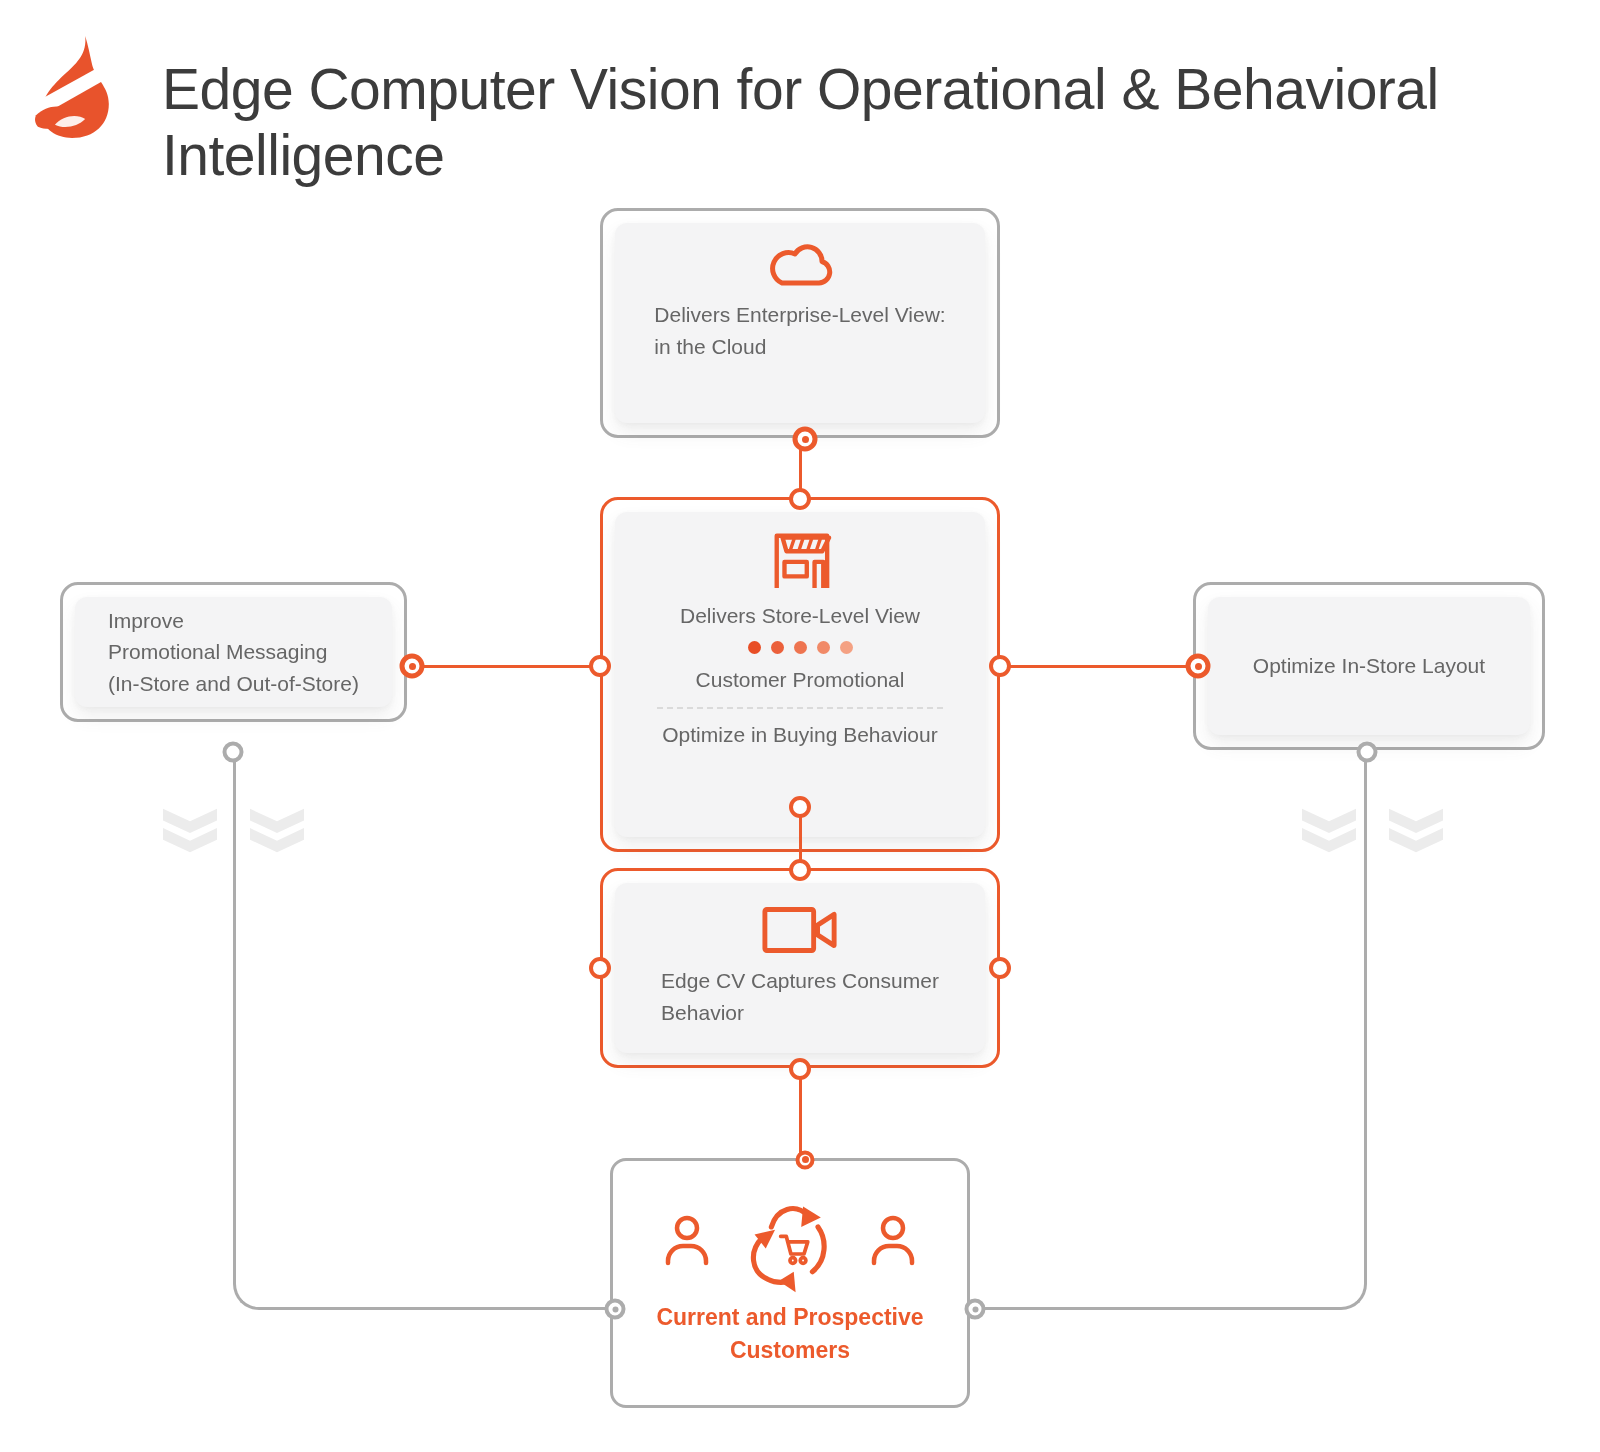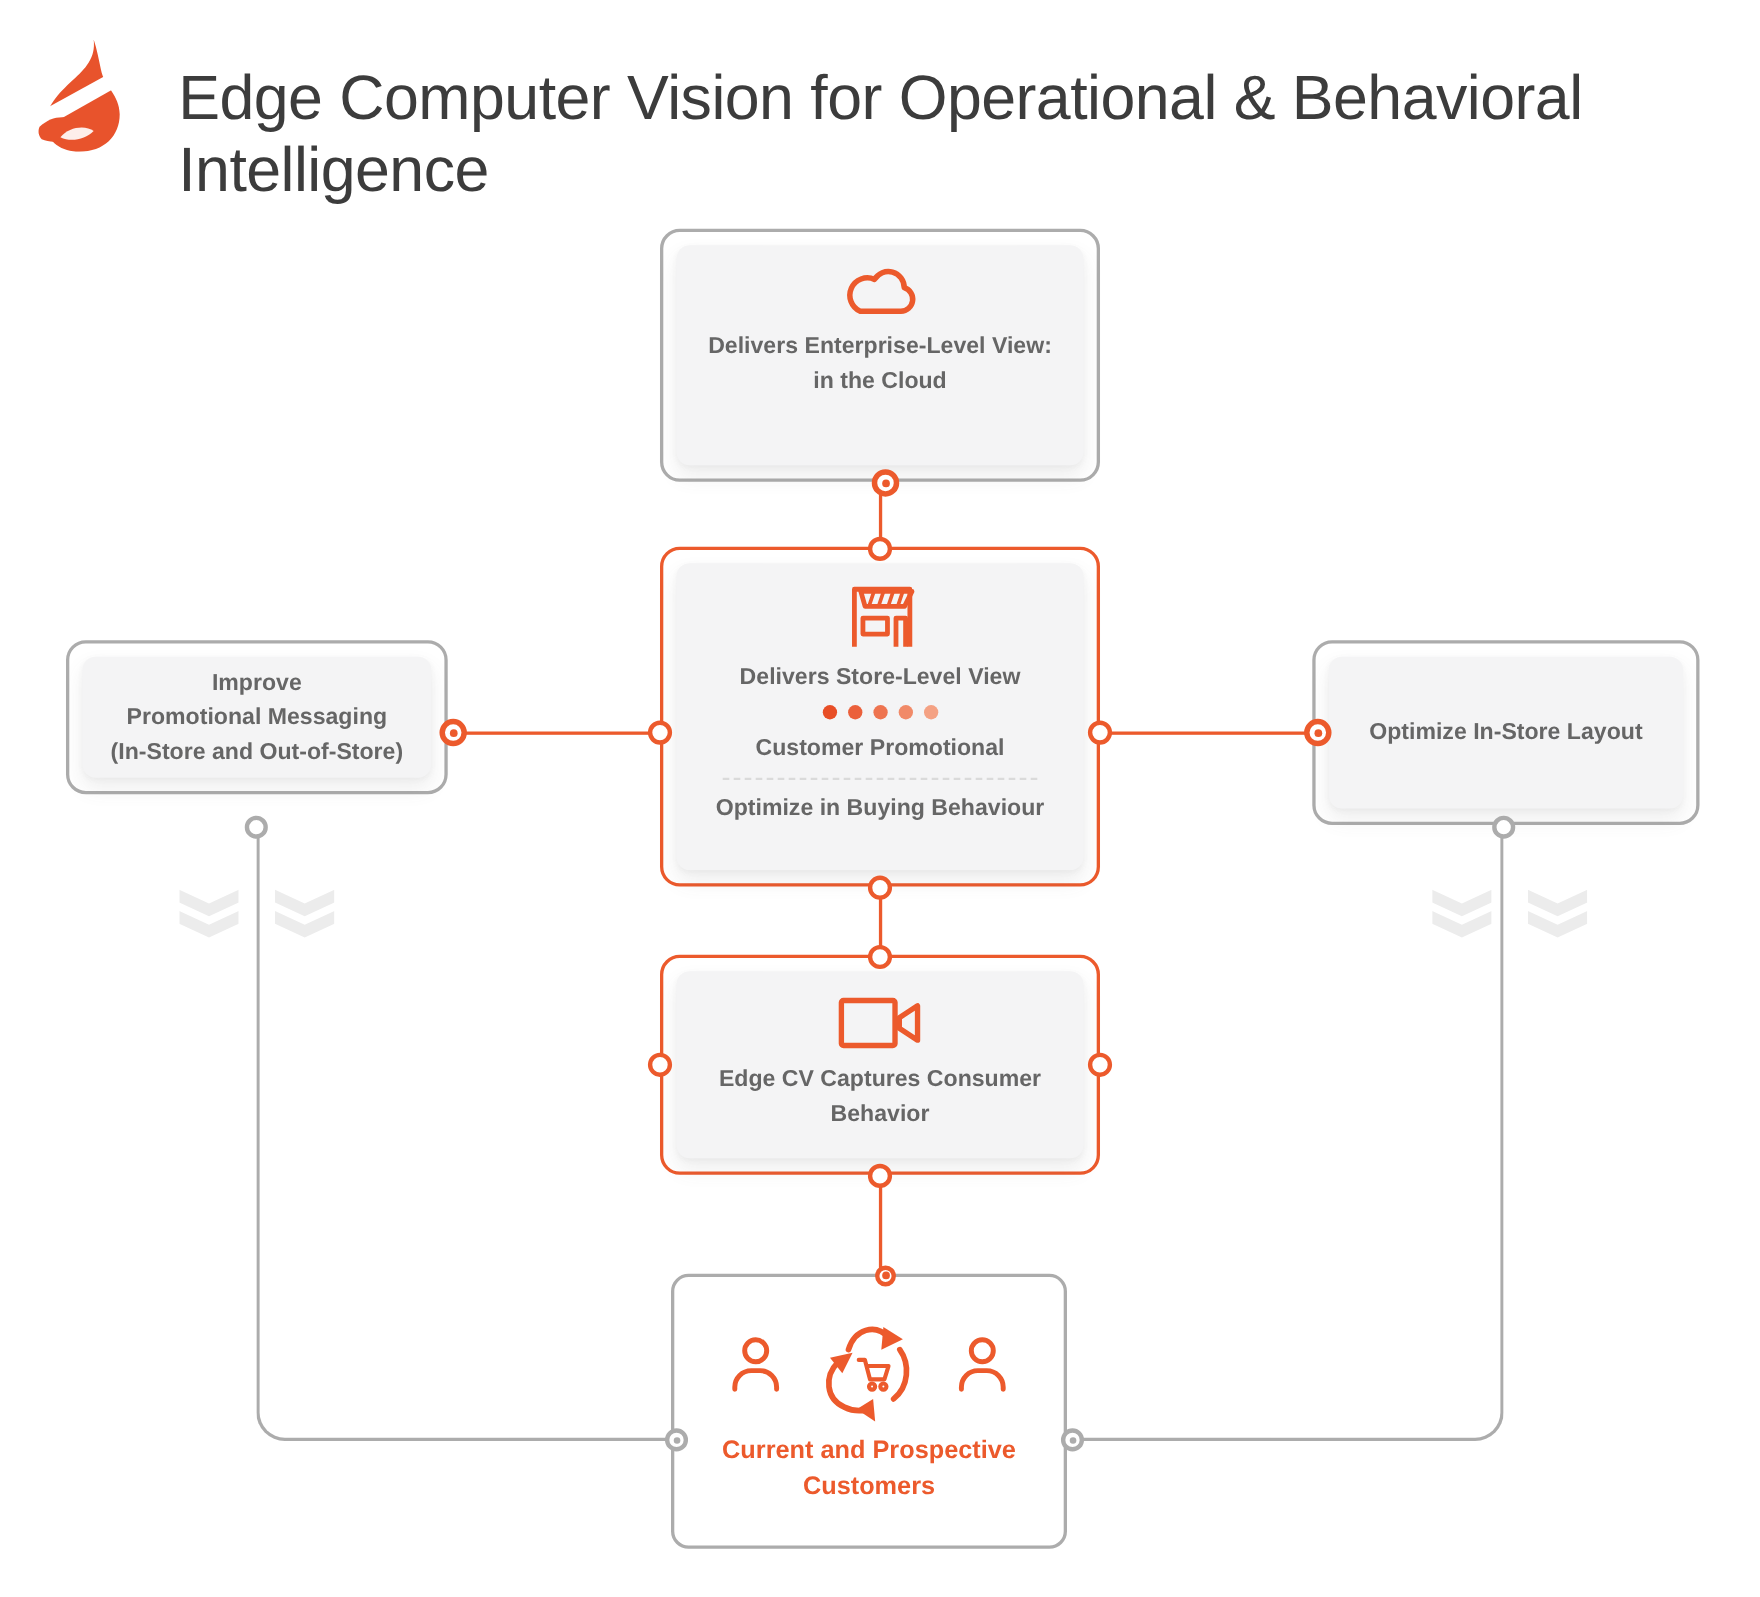--- a/index.html
+++ b/index.html
@@ -21,21 +21,21 @@
     font-size:57px;font-weight:400;color:var(--titlegray);letter-spacing:-0.5px;margin-left:40px;}
 
   
   .box{position:absolute;background:#fff;border-radius:18px;}
   .gray-box{border:3px solid var(--gray);}
   .orange-box{border:3px solid var(--orange);}
   .panel{position:absolute;inset:12px;background:var(--panel);border-radius:12px;
     display:flex;flex-direction:column;align-items:center;
     box-shadow:0 10px 18px rgba(100,100,100,.10),0 2px 5px rgba(100,100,100,.05);}
   .panel.center-v{justify-content:center;}
-  .node-text{font-weight:700;font-size:21px;color:var(--textgray);text-align:center;line-height:1.5;}
+  .node-text{font-weight:400;font-size:21px;color:var(--textgray);line-height:1.5;}
   .node-text span{display:block;}
 
   
   .dots-row{display:flex;align-items:center;justify-content:center;margin:9px 0 2px 0;}
   .dot{width:13px;height:13px;border-radius:50%;display:inline-block;margin:0 5px;}
   .dashed-divider{width:calc(100% - 84px);border-top:2px dashed #DADADA;margin:12px 0 10px 0;}
 
   
   .customers-icons{display:flex;align-items:center;justify-content:center;gap:24px;margin-top:24px;}
   .customers-text{font-weight:700;font-size:23px;color:var(--orange);text-align:center;line-height:1.45;margin-top:6px;}
@@ -99,21 +99,21 @@
       <svg class="icon" width="76" height="54" viewBox="0 0 76 54" fill="none" stroke="var(--orange)" stroke-width="5" stroke-linejoin="round" stroke-linecap="round">
         <path d="M20 46 H57 A11 11 0 0 0 60 24.5 A14.5 14.5 0 0 0 33 17 A12.5 12.5 0 0 0 20 46 Z"></path>
       </svg>
       <div class="node-text" style="margin-top:8px;">
         <span>Delivers Enterprise-Level View:</span>
         <span>in the Cloud</span>
       </div>
     </div>
   </div>
 
-  <div class="box orange-box" style="left:600px;top:497px;width:400px;height:309px;">
+  <div class="box orange-box" style="left:600px;top:497px;width:400px;height:355px;">
     <div class="panel" style="padding-top:14px;">
       <svg class="icon" width="70" height="64" viewBox="0 0 72 66" fill="none" stroke="var(--orange)" stroke-width="4.5" stroke-linejoin="round">
         <path d="M12 64 V10 H64 V64"></path>
         <path d="M18 12 H66 L59 26 H22 Z"></path>
         <path d="M30 13 L26 25 M39 13 L35 25 M48 13 L44 25 M57 13 L53 25" stroke-width="3.5"></path>
         <rect x="20" y="37" width="23" height="15"></rect>
         <path d="M51 64 V37 H60 V64"></path>
       </svg>
       <div class="node-text" style="margin-top:10px;">Delivers Store-Level View</div>
       <div class="dots-row">

